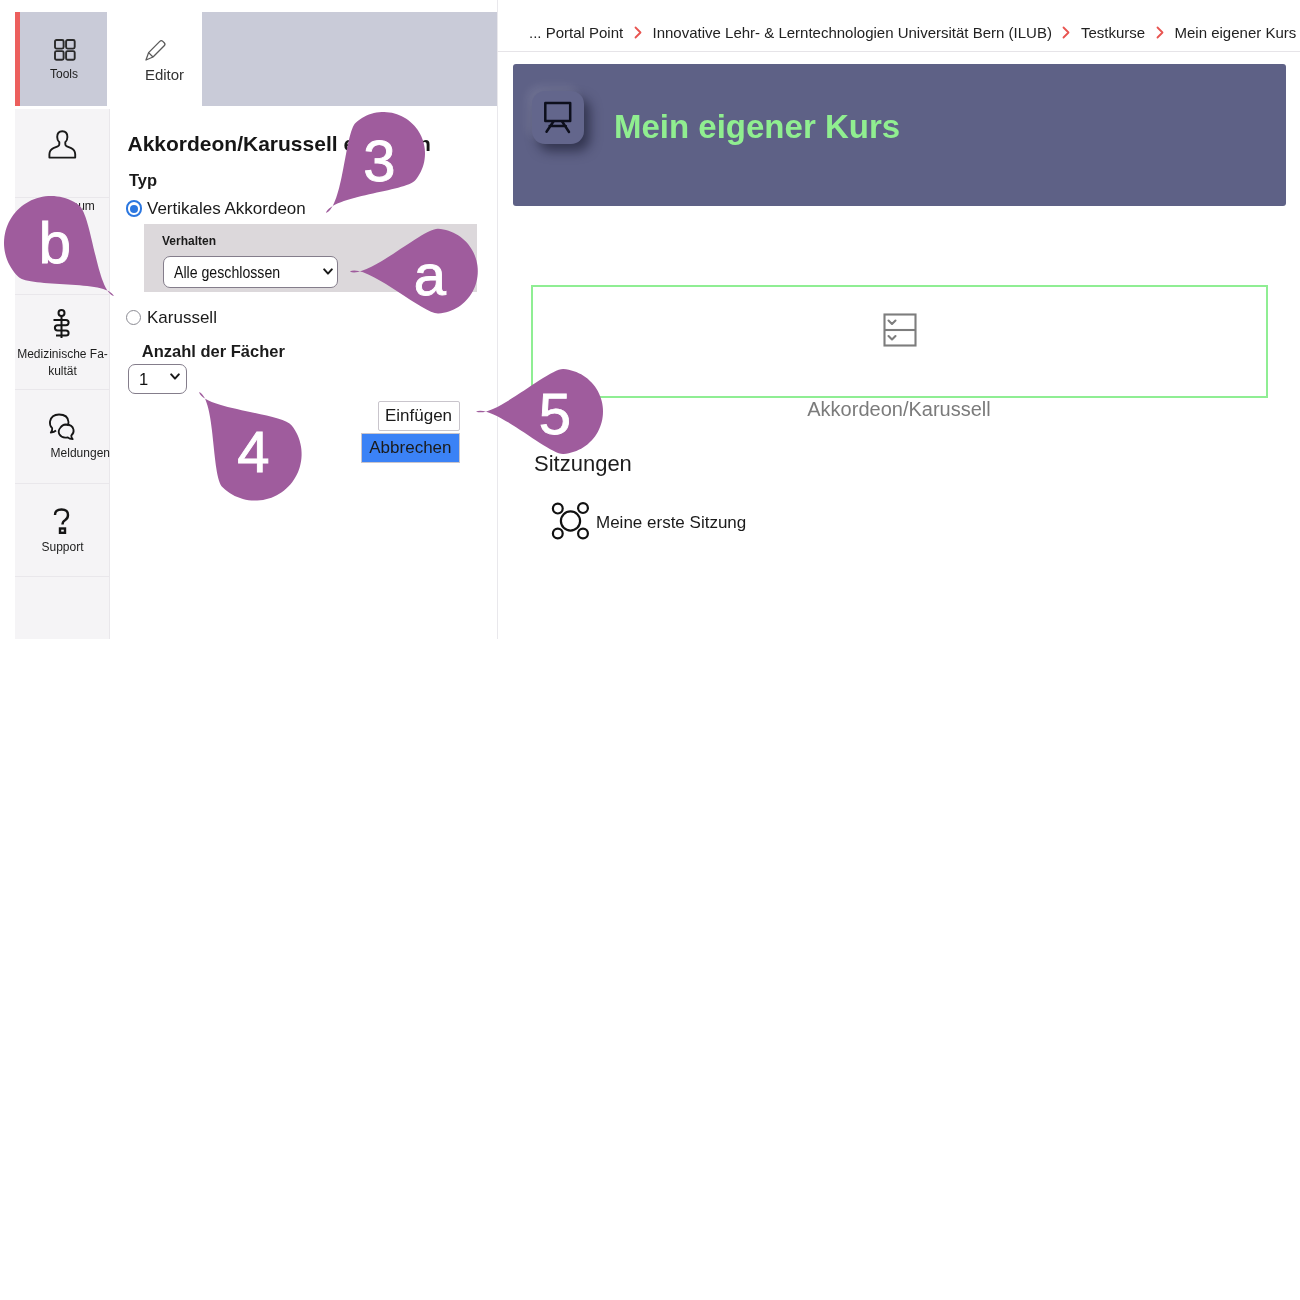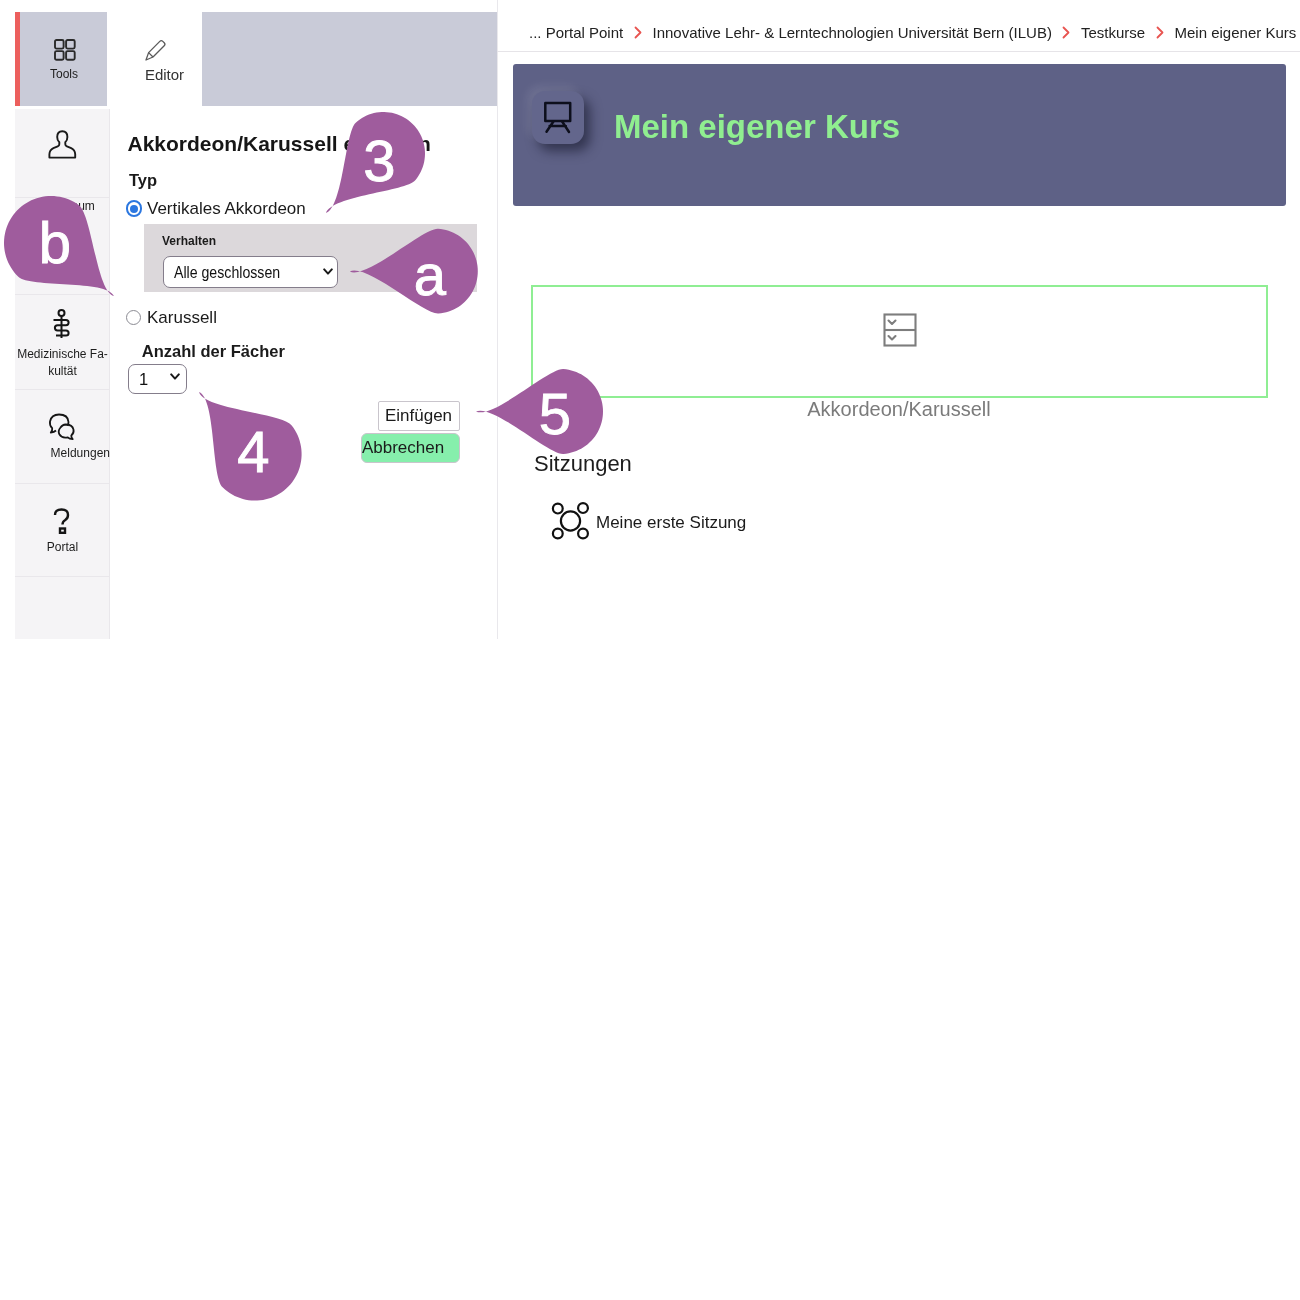--- a/index.html
+++ b/index.html
@@ -60,21 +60,21 @@
  </g>
 </svg>
 <div class="txt" style="left:15px;top:446.9px;width:95px;text-align:right;font-size:12px;color:#1d1d1d;">Meldungen</div>
 
 <svg class="abs" style="left:52px;top:507px" width="20" height="28" viewBox="0 0 20 28">
  <g fill="none" stroke="#151515" stroke-width="2.4">
   <path d="M3 8 Q3 2.5 9.5 2.5 Q16 2.5 16 8 Q16 11.5 13 13.2 Q10.5 14.6 10.5 17.5"></path>
   <rect x="8" y="21.5" width="5" height="4.3"></rect>
  </g>
 </svg>
-<div class="txt" style="left:15px;top:541.3px;width:95px;text-align:center;font-size:12px;color:#1d1d1d;">Portal</div>
+<div class="txt" style="left:15px;top:541.3px;width:95px;text-align:center;font-size:12px;color:#1d1d1d;">Support</div>
 
 <div class="abs" style="left:496.5px;top:0px;width:1.5px;height:639px;background:#e9e8ec;"></div>
 
 <div class="txt" style="left:127.5px;top:132.8px;font-size:21px;font-weight:700;color:#161616;">Akkordeon/Karussell einfügen</div>
 <div class="txt" style="left:128.9px;top:172.3px;font-size:16.5px;font-weight:700;">Typ</div>
 
 <div class="abs" style="left:126.3px;top:200.4px;width:16.2px;height:16.2px;border-radius:50%;border:2px solid #2b77e0;background:#fff;"></div>
 <div class="abs" style="left:130.4px;top:204.5px;width:8px;height:8px;border-radius:50%;background:#2b77e0;"></div>
 <div class="txt" style="left:147px;top:199.5px;font-size:17px;">Vertikales Akkordeon</div>
 
@@ -90,21 +90,21 @@
 <div class="txt" style="left:147px;top:309.3px;font-size:17px;">Karussell</div>
 
 <div class="txt" style="left:127.8px;top:343.2px;font-size:16.5px;font-weight:700;margin-left:14px;">Anzahl der Fächer</div>
 <div class="abs" style="left:127.8px;top:364px;width:59px;height:30px;background:#fff;border:1.2px solid #847d8b;border-radius:7px;"></div>
 <div class="txt" style="left:139px;top:370.8px;font-size:16.5px;color:#111;">1</div>
 <svg class="abs" style="left:169.5px;top:372.5px" width="10" height="8" viewBox="0 0 10 8">
  <path d="M1.2 1.4 L5 5.6 L8.8 1.4" fill="none" stroke="#1a1a1a" stroke-width="2" stroke-linecap="round" stroke-linejoin="round"></path>
 </svg>
 
 <div class="abs" style="left:377.5px;top:400.6px;width:82px;height:30.5px;background:#fff;border:1.2px solid #c9c5cc;border-radius:2px;text-align:center;line-height:28.5px;font-size:17px;color:#1b1b1b;">Einfügen</div>
-<div class="abs" style="left:360.9px;top:433.3px;width:99px;height:30px;background:#86efac;border:1.2px solid #c9c5cc;border-radius:6px;text-align:left;line-height:28px;font-size:17px;color:#1b1b1b;">Abbrechen</div>
+<div class="abs" style="left:360.9px;top:433.3px;width:99px;height:30px;background:#3b82f6;border:1.2px solid #c9c5cc;border-radius:0;text-align:center;line-height:28px;font-size:17px;color:#1b1b1b;">Abbrechen</div>
 
 <div class="txt" style="left:529px;top:25.3px;font-size:15px;color:#222;">... Portal Point</div>
 <svg class="abs" style="left:633.5px;top:25.5px" width="8" height="13" viewBox="0 0 8 13">
     <path d="M1.5 1.5 L6.5 6.5 L1.5 11.5" fill="none" stroke="#e85450" stroke-width="1.8" stroke-linejoin="round" stroke-linecap="round"></path>
   </svg>
 <div class="txt" style="left:652.5px;top:25.3px;font-size:15px;color:#222;">Innovative Lehr- &amp; Lerntechnologien Universität Bern (ILUB)</div>
 <svg class="abs" style="left:1062px;top:25.5px" width="8" height="13" viewBox="0 0 8 13">
     <path d="M1.5 1.5 L6.5 6.5 L1.5 11.5" fill="none" stroke="#e85450" stroke-width="1.8" stroke-linejoin="round" stroke-linecap="round"></path>
   </svg>
 <div class="txt" style="left:1081px;top:25.3px;font-size:15px;color:#222;">Testkurse</div>

